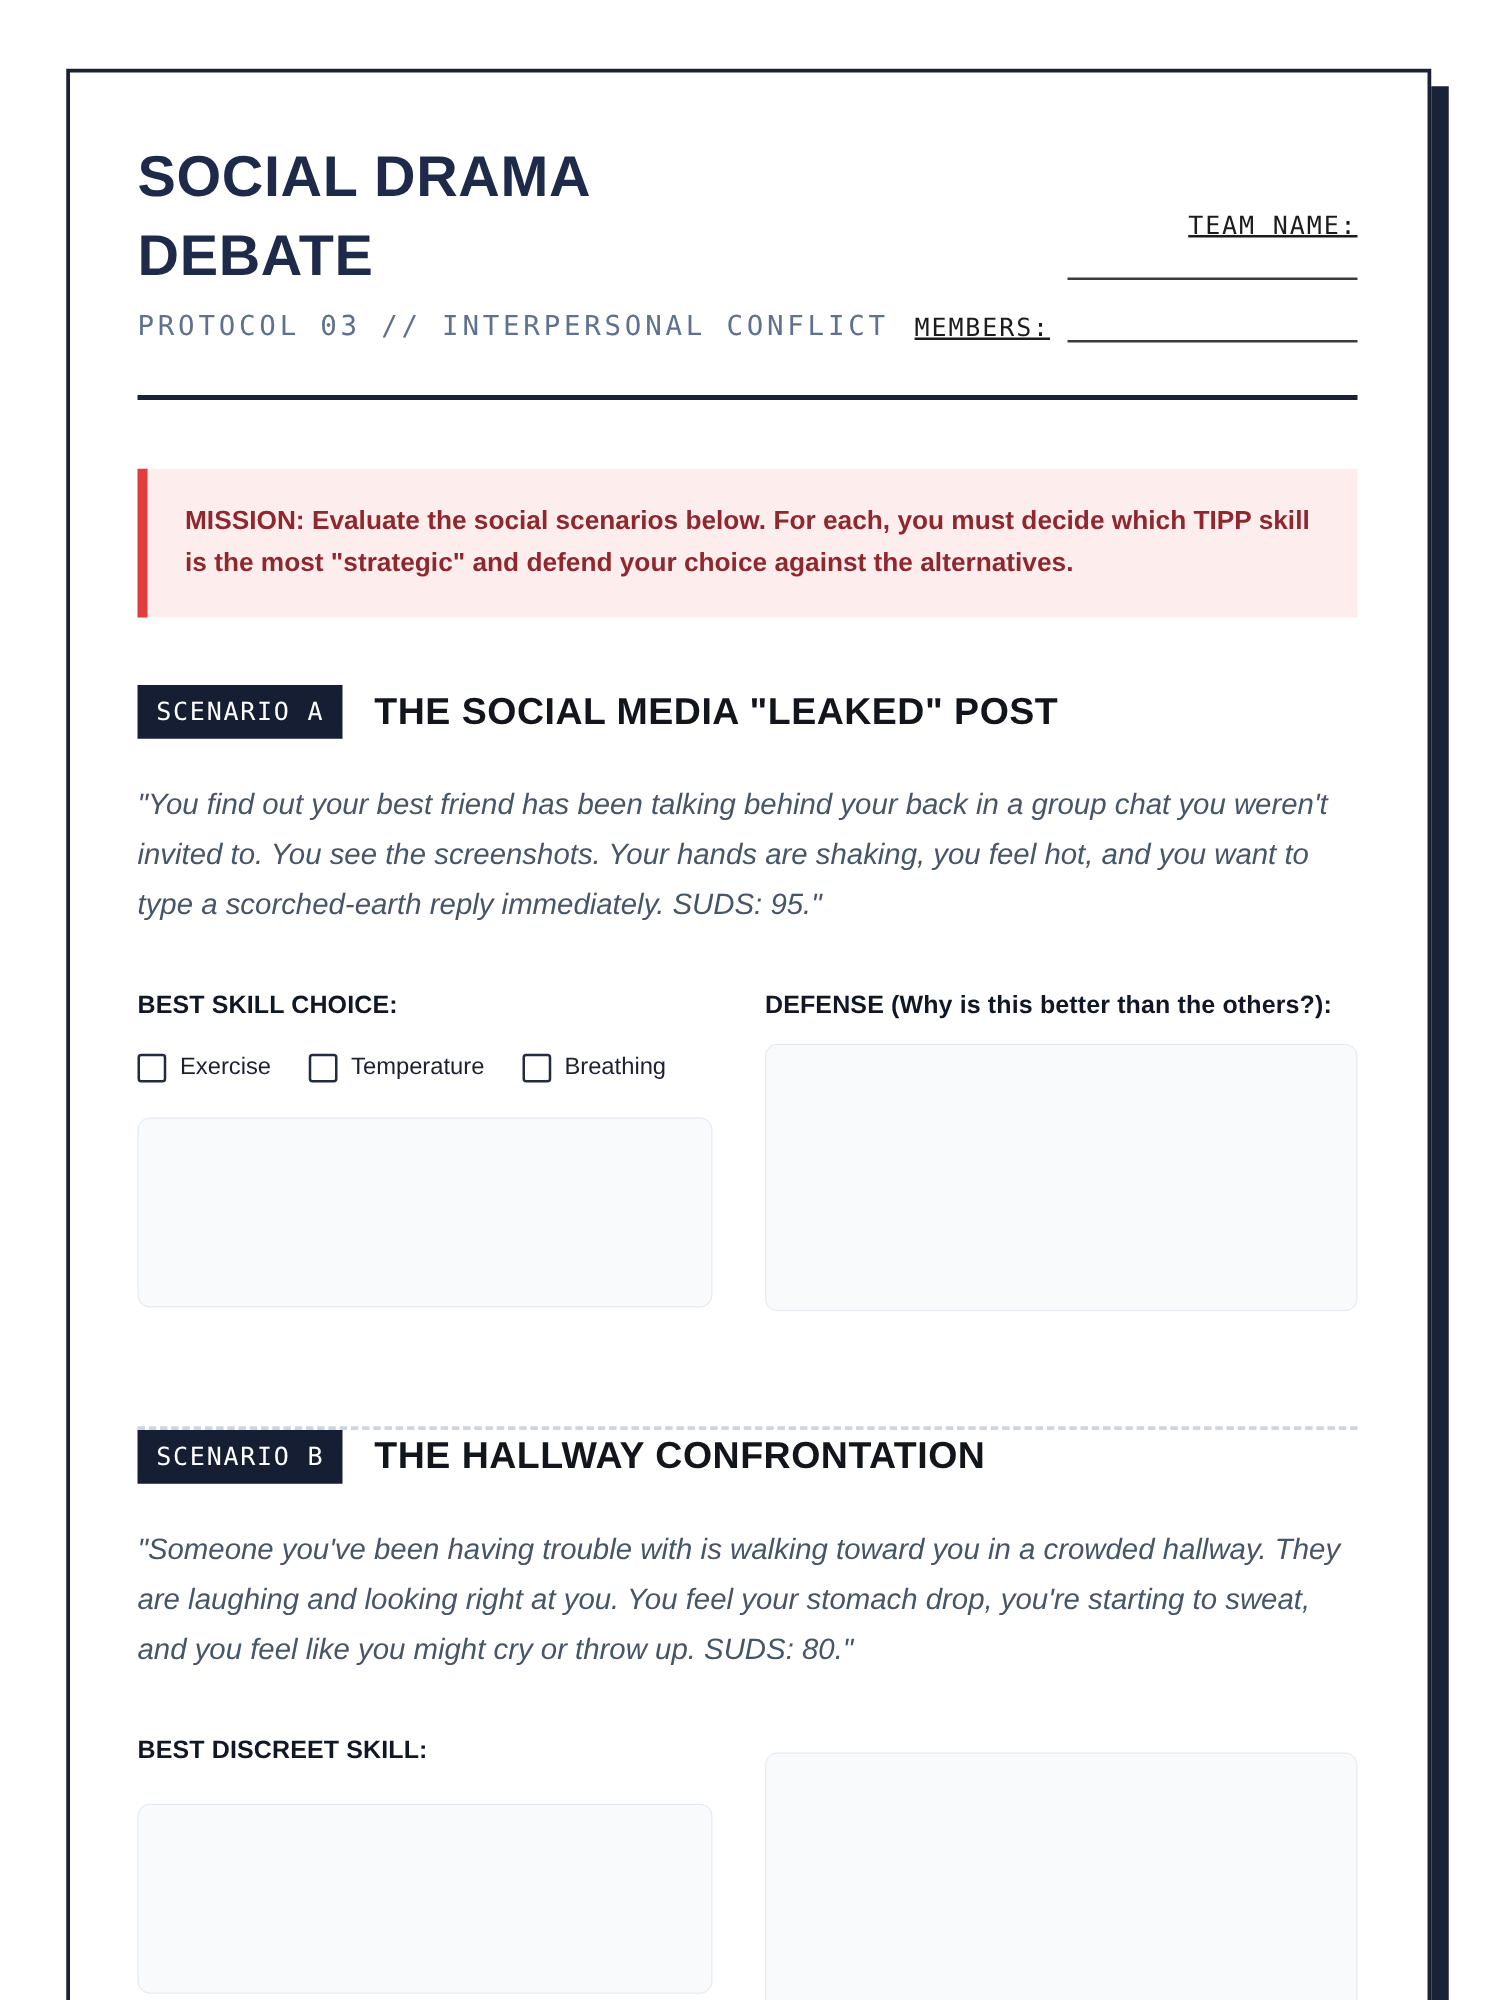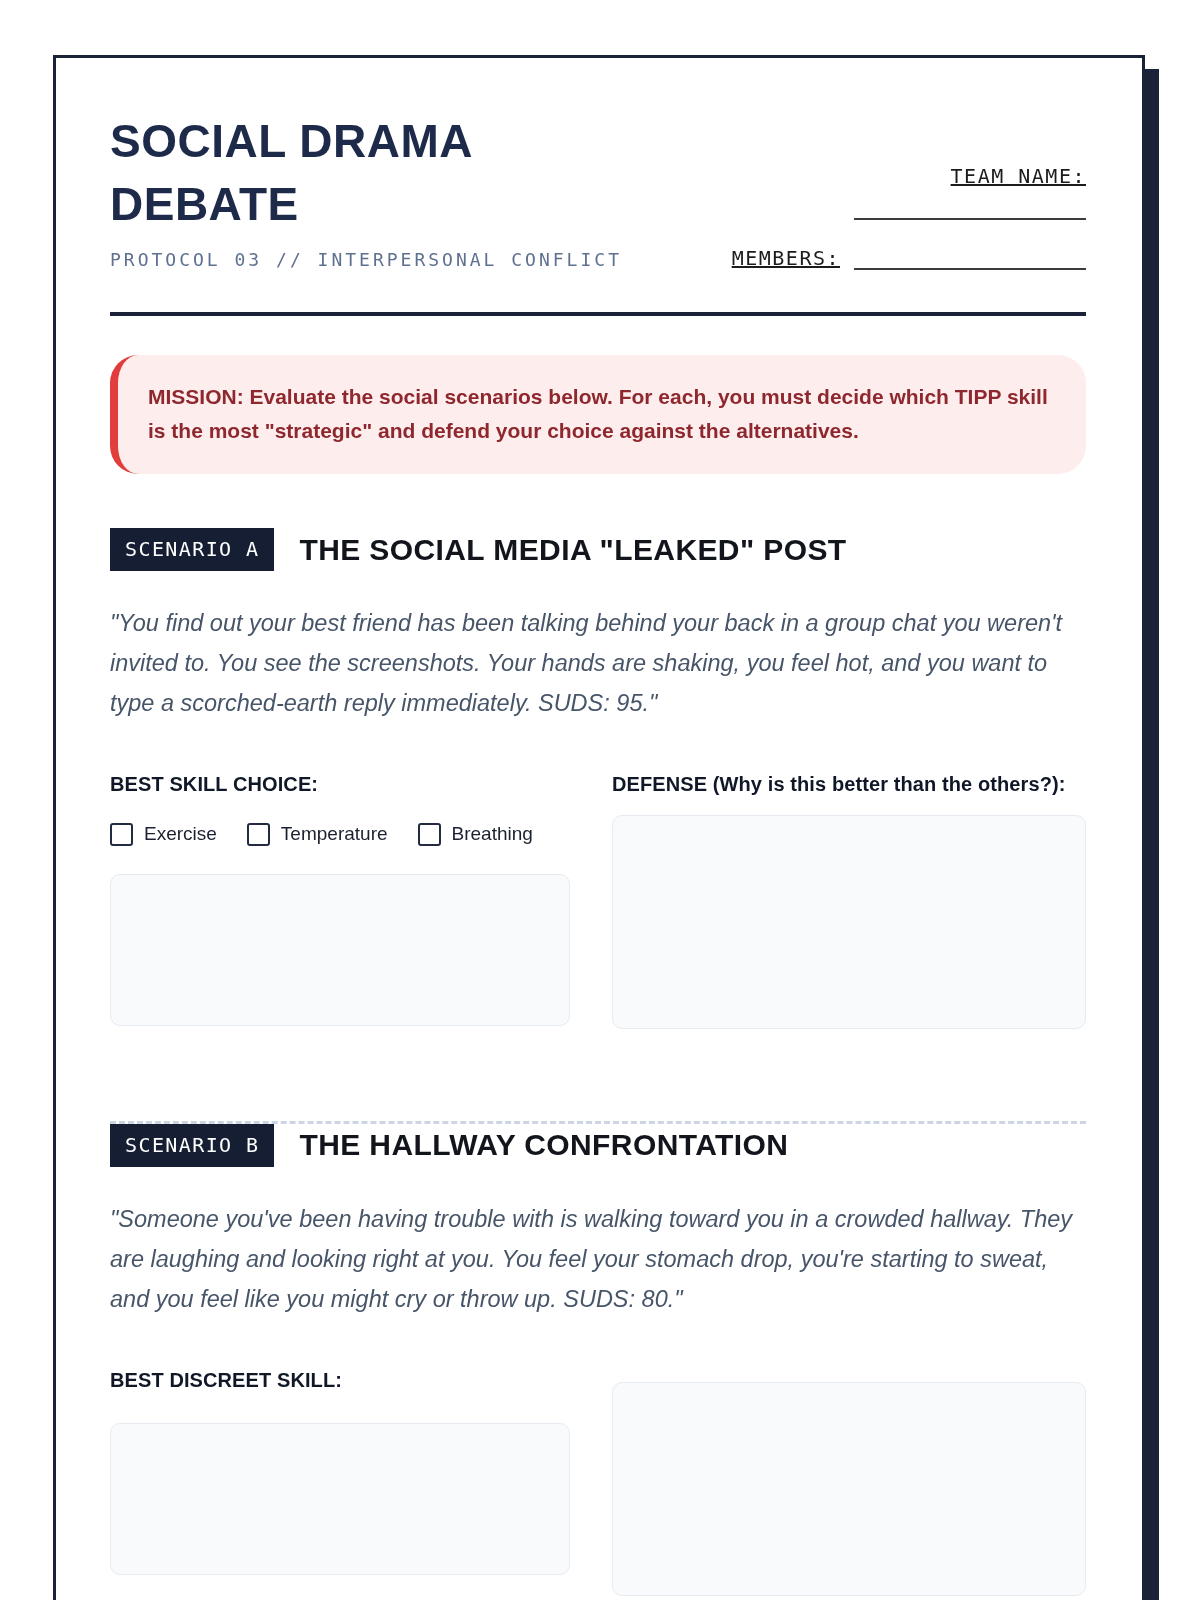--- a/index.html
+++ b/index.html
@@ -25,21 +25,21 @@
     width: 440px;
     font-size: 46px;
     font-weight: 900;
     letter-spacing: 0.5px;
     line-height: 1.36;
     color: #1e2a4a;
   }
   .subtitle {
     margin-top: 14px;
     font-family: "DejaVu Sans Mono", "Liberation Mono", monospace;
-    font-size: 18px;
+    font-size: 22px;
     letter-spacing: 3px;
     color: #5e7190;
   }
   .header-fields {
     margin-top: 4px;
     display: flex; flex-direction: column; align-items: flex-end;
     font-family: "DejaVu Sans Mono", "Liberation Mono", monospace;
     font-size: 20px; letter-spacing: 1.5px; color: #1c1c1c; text-decoration: underline;
   }
   .write-line {
@@ -49,29 +49,28 @@
   }
   .field-line1 { margin-top: 2px; }
   .field-line2 { margin-top: 30px; }
   .members-row { margin-top: 26px; display: flex; align-items: flex-end; gap: 14px; }
   .rule {
     margin-top: 42px;
     border-top: 4px solid #1a2238;
   }
   
   .mission {
-    margin-top: 39px;
+    margin-top: 55px;
     background: #fdeeed;
     border-left: 8px solid #e23d3d;
     padding: 25px 30px 26px 30px;
     font-size: 21px;
     font-weight: bold;
     line-height: 1.62;
     color: #8f272e;
-    border-radius: 28px;
   }
   
   .scenario-header { display: flex; align-items: center; gap: 25px; }
   .sh-a { margin-top: 54px; }
   .sh-b { }
   .badge {
     background: #161e33;
     color: #ffffff;
     font-family: "DejaVu Sans Mono", "Liberation Mono", monospace;
     font-size: 20px;

